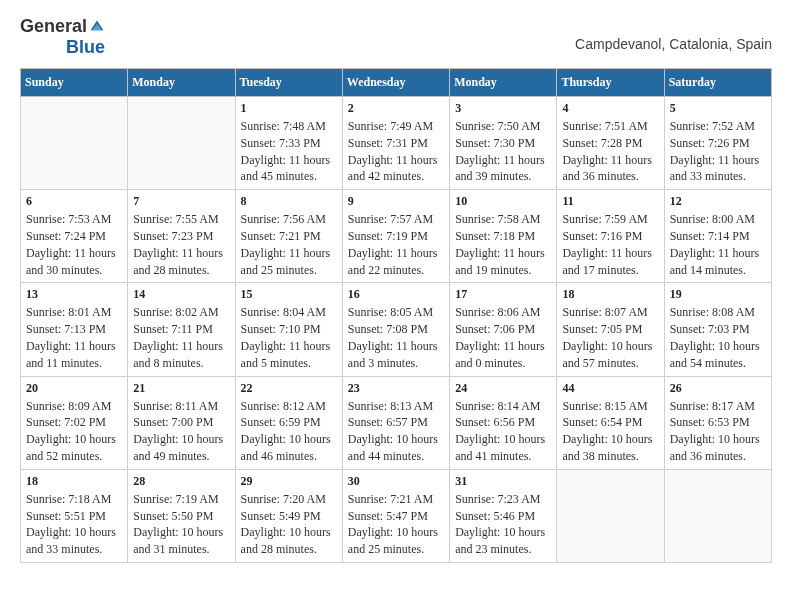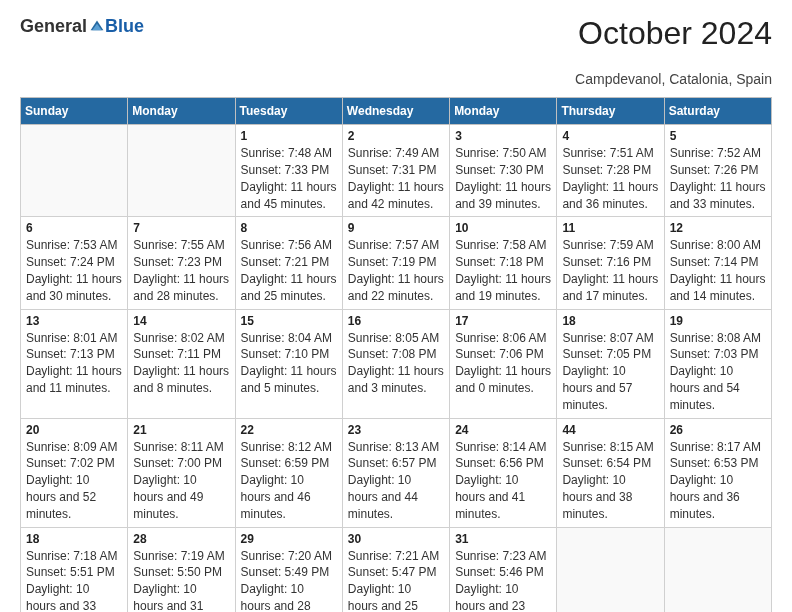--- a/index.html
+++ b/index.html
@@ -17,22 +17,22 @@
       padding: 16px 20px 16px 20px;
     }
     .header {
       display: flex;
       justify-content: space-between;
       align-items: flex-start;
       margin-bottom: 10px;
     }
     .logo {
       display: flex;
-      flex-direction: row;
-      align-items: flex-start;
+      flex-direction: column;
+      align-items: flex-end;
     }
     .logo-text {
       display: flex;
       align-items: center;
       gap: 0;
     }
     .logo-general {
       font-size: 18px;
       font-weight: bold;
       color: #333;
@@ -60,20 +60,21 @@
     }
     .location {
       font-size: 14px;
       color: #444;
       margin-top: 20px;
     }
     .calendar-table {
       width: 100%;
       border-collapse: collapse;
       table-layout: fixed;
+      font-family: Liberation Serif, serif;
     }
     .calendar-table thead tr th {
       background-color: #2569a1;
       color: #fff;
       font-size: 12px;
       font-weight: bold;
       padding: 6px 4px;
       text-align: left;
       border: 1px solid #c0c0c0;
     }
@@ -112,21 +113,20 @@
       <div class="logo-text">
         <span class="logo-general">General</span>
         <svg class="logo-icon" viewBox="0 0 20 20">
           <polygon points="10,2 18,14 2,14" fill="#2569a1"></polygon>
           <polygon points="10,6 16,14 4,14" fill="#5a9fd4"></polygon>
         </svg>
       </div>
       <span class="logo-blue">Blue</span>
     </div>
     <div class="title-block">
-      <div class="month-title">October 2024</div>
       <div class="location">Campdevanol, Catalonia, Spain</div>
     </div>
   </div>
 
   <table class="calendar-table">
     <thead>
       <tr>
       <th>Sunday</th>
           <th>Monday</th>
           <th>Tuesday</th>

